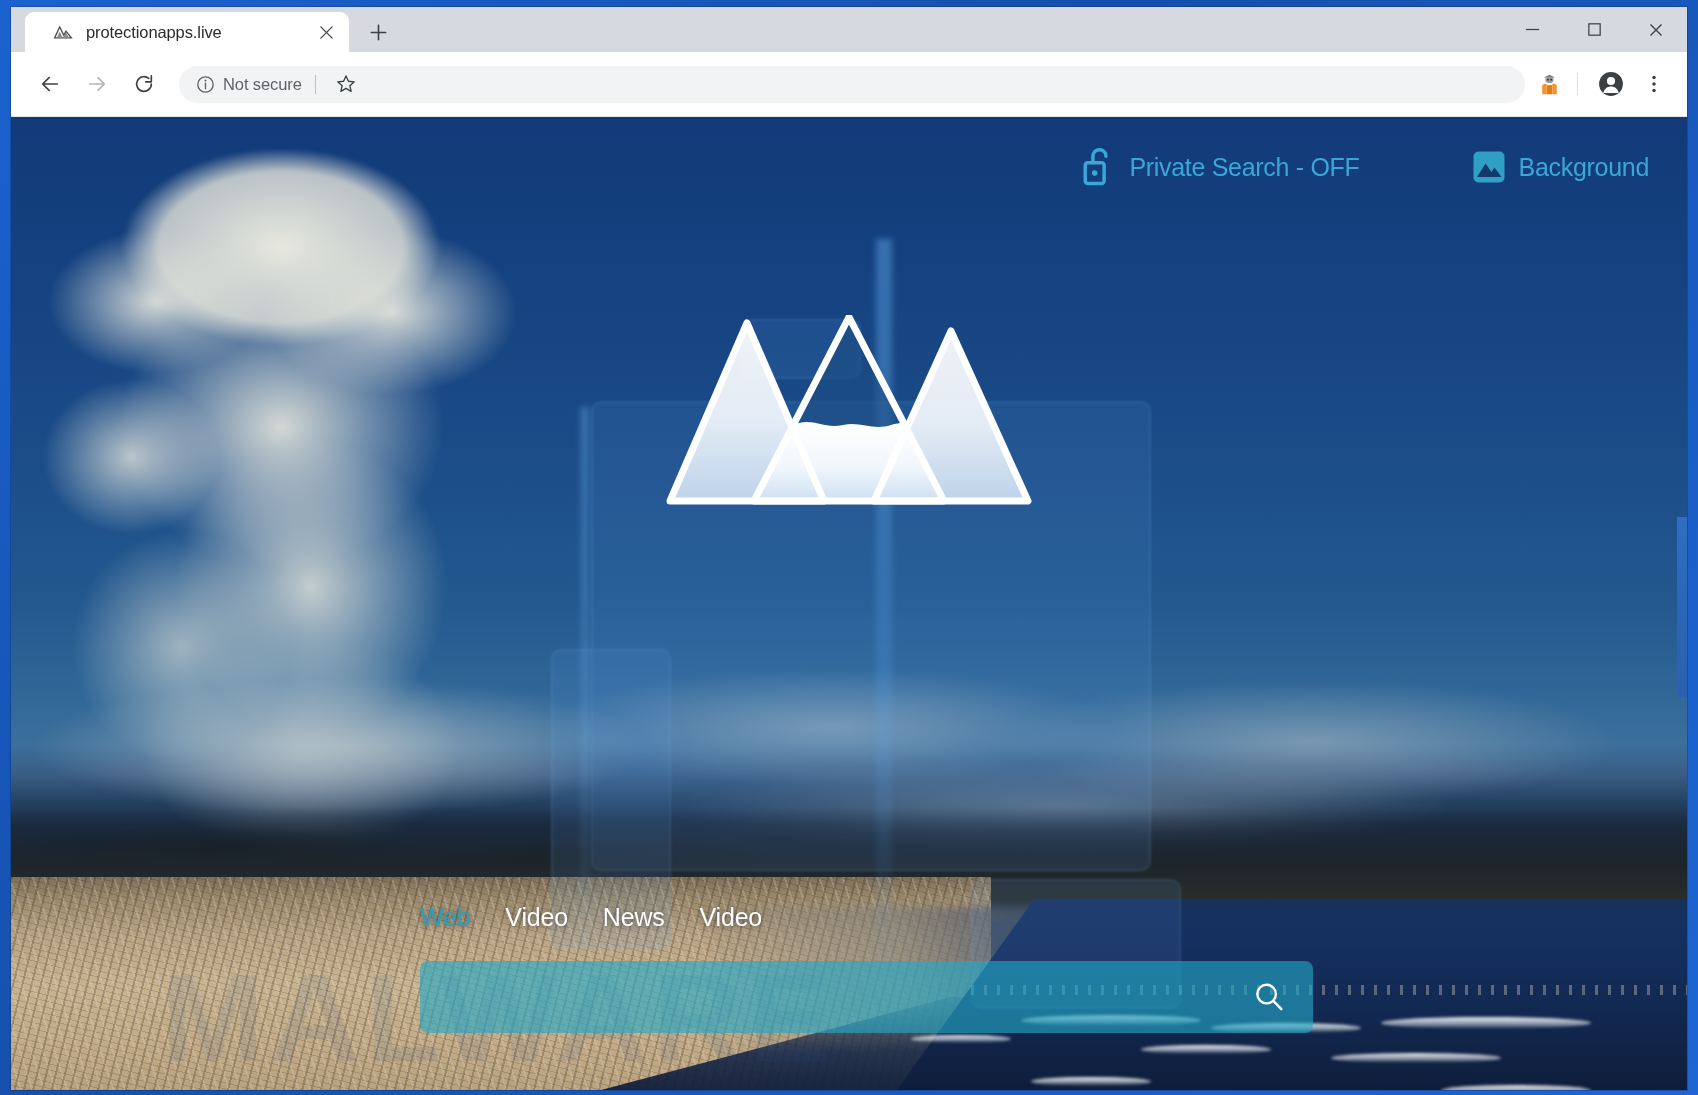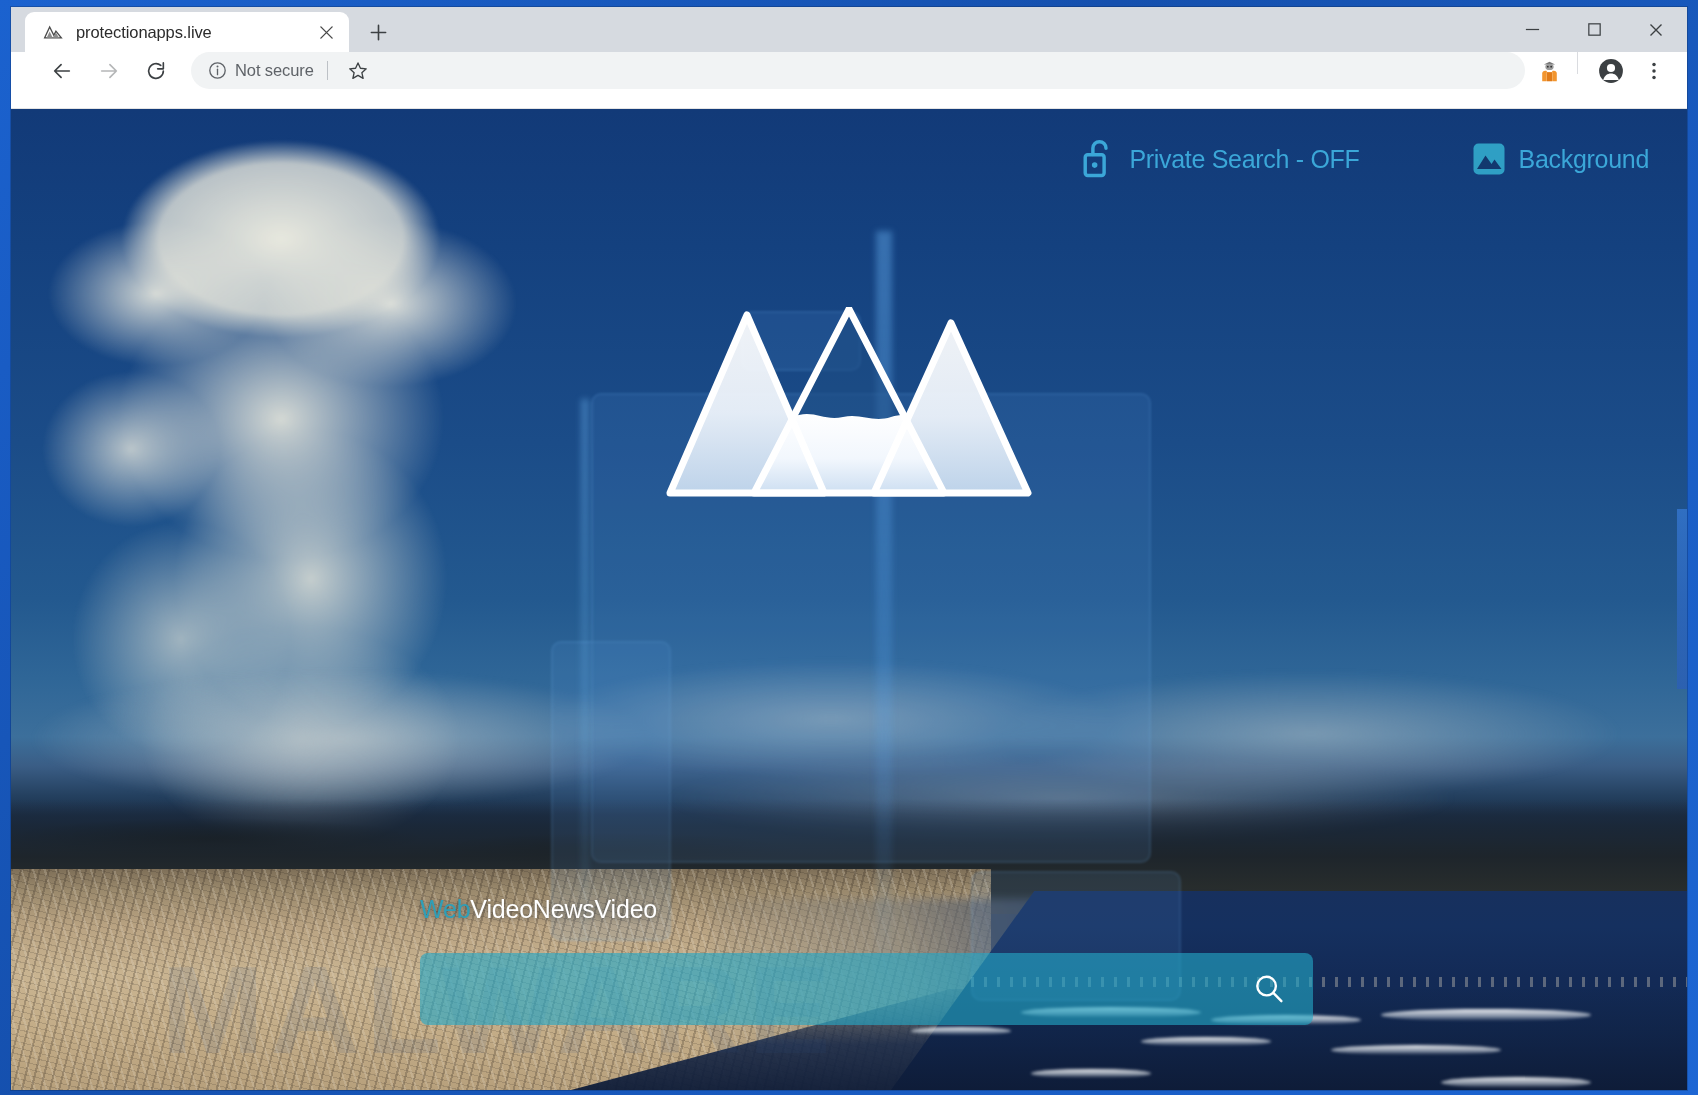--- a/index.html
+++ b/index.html
@@ -42,21 +42,21 @@
   }
   .tab {
     position: relative;
     margin-left: 14px;
     width: 324px;
     height: 40px;
     background: #ffffff;
     border-radius: 9px 9px 0 0;
     display: flex;
     align-items: center;
-    padding: 0 10px 0 18px;
+    padding: 0 10px 0 28px;
   }
   .tab-favicon {
     width: 20px; height: 20px;
     flex: 0 0 20px;
     margin-right: 13px;
     display: block;
   }
   .tab-title {
     flex: 1 1 auto;
     font-size: 16.5px;
@@ -87,24 +87,25 @@
     align-items: center;
   }
   .win-ctl {
     width: 62px; height: 45px;
     display: flex; align-items: center; justify-content: center;
   }
   .win-ctl svg { display:block; }
 
   
   #toolbar {
-    height: 57px;
+    height: 65px;
     background: #ffffff;
     display: flex;
-    padding: 0 14px 0 32px;
+    align-items: center;
+    padding: 0 14px 0 20px;
     border-bottom: 1px solid #e4e4e4;
   }
   .nav-btn {
     width: 38px; height: 38px;
     flex: 0 0 38px;
     display: flex; align-items: center; justify-content: center;
     border-radius: 50%;
     margin-right: 9px;
   }
   .nav-btn svg { display:block; }
@@ -394,20 +395,21 @@
     text-shadow: 0 1px 10px rgba(10,30,60,0.35);
   }
 
   
   #search-nav {
     position: absolute;
     left: 409px;
     top: 786px;
     display: flex;
     align-items: center;
+    gap: 35px;
   }
   .nav-tab {
     font-size: 25px;
     color: #ffffff;
     letter-spacing: -0.2px;
     text-shadow: 0 1px 5px rgba(6,20,40,0.45);
   }
   .nav-tab.active { color: #2f9fb8; }
 
   

